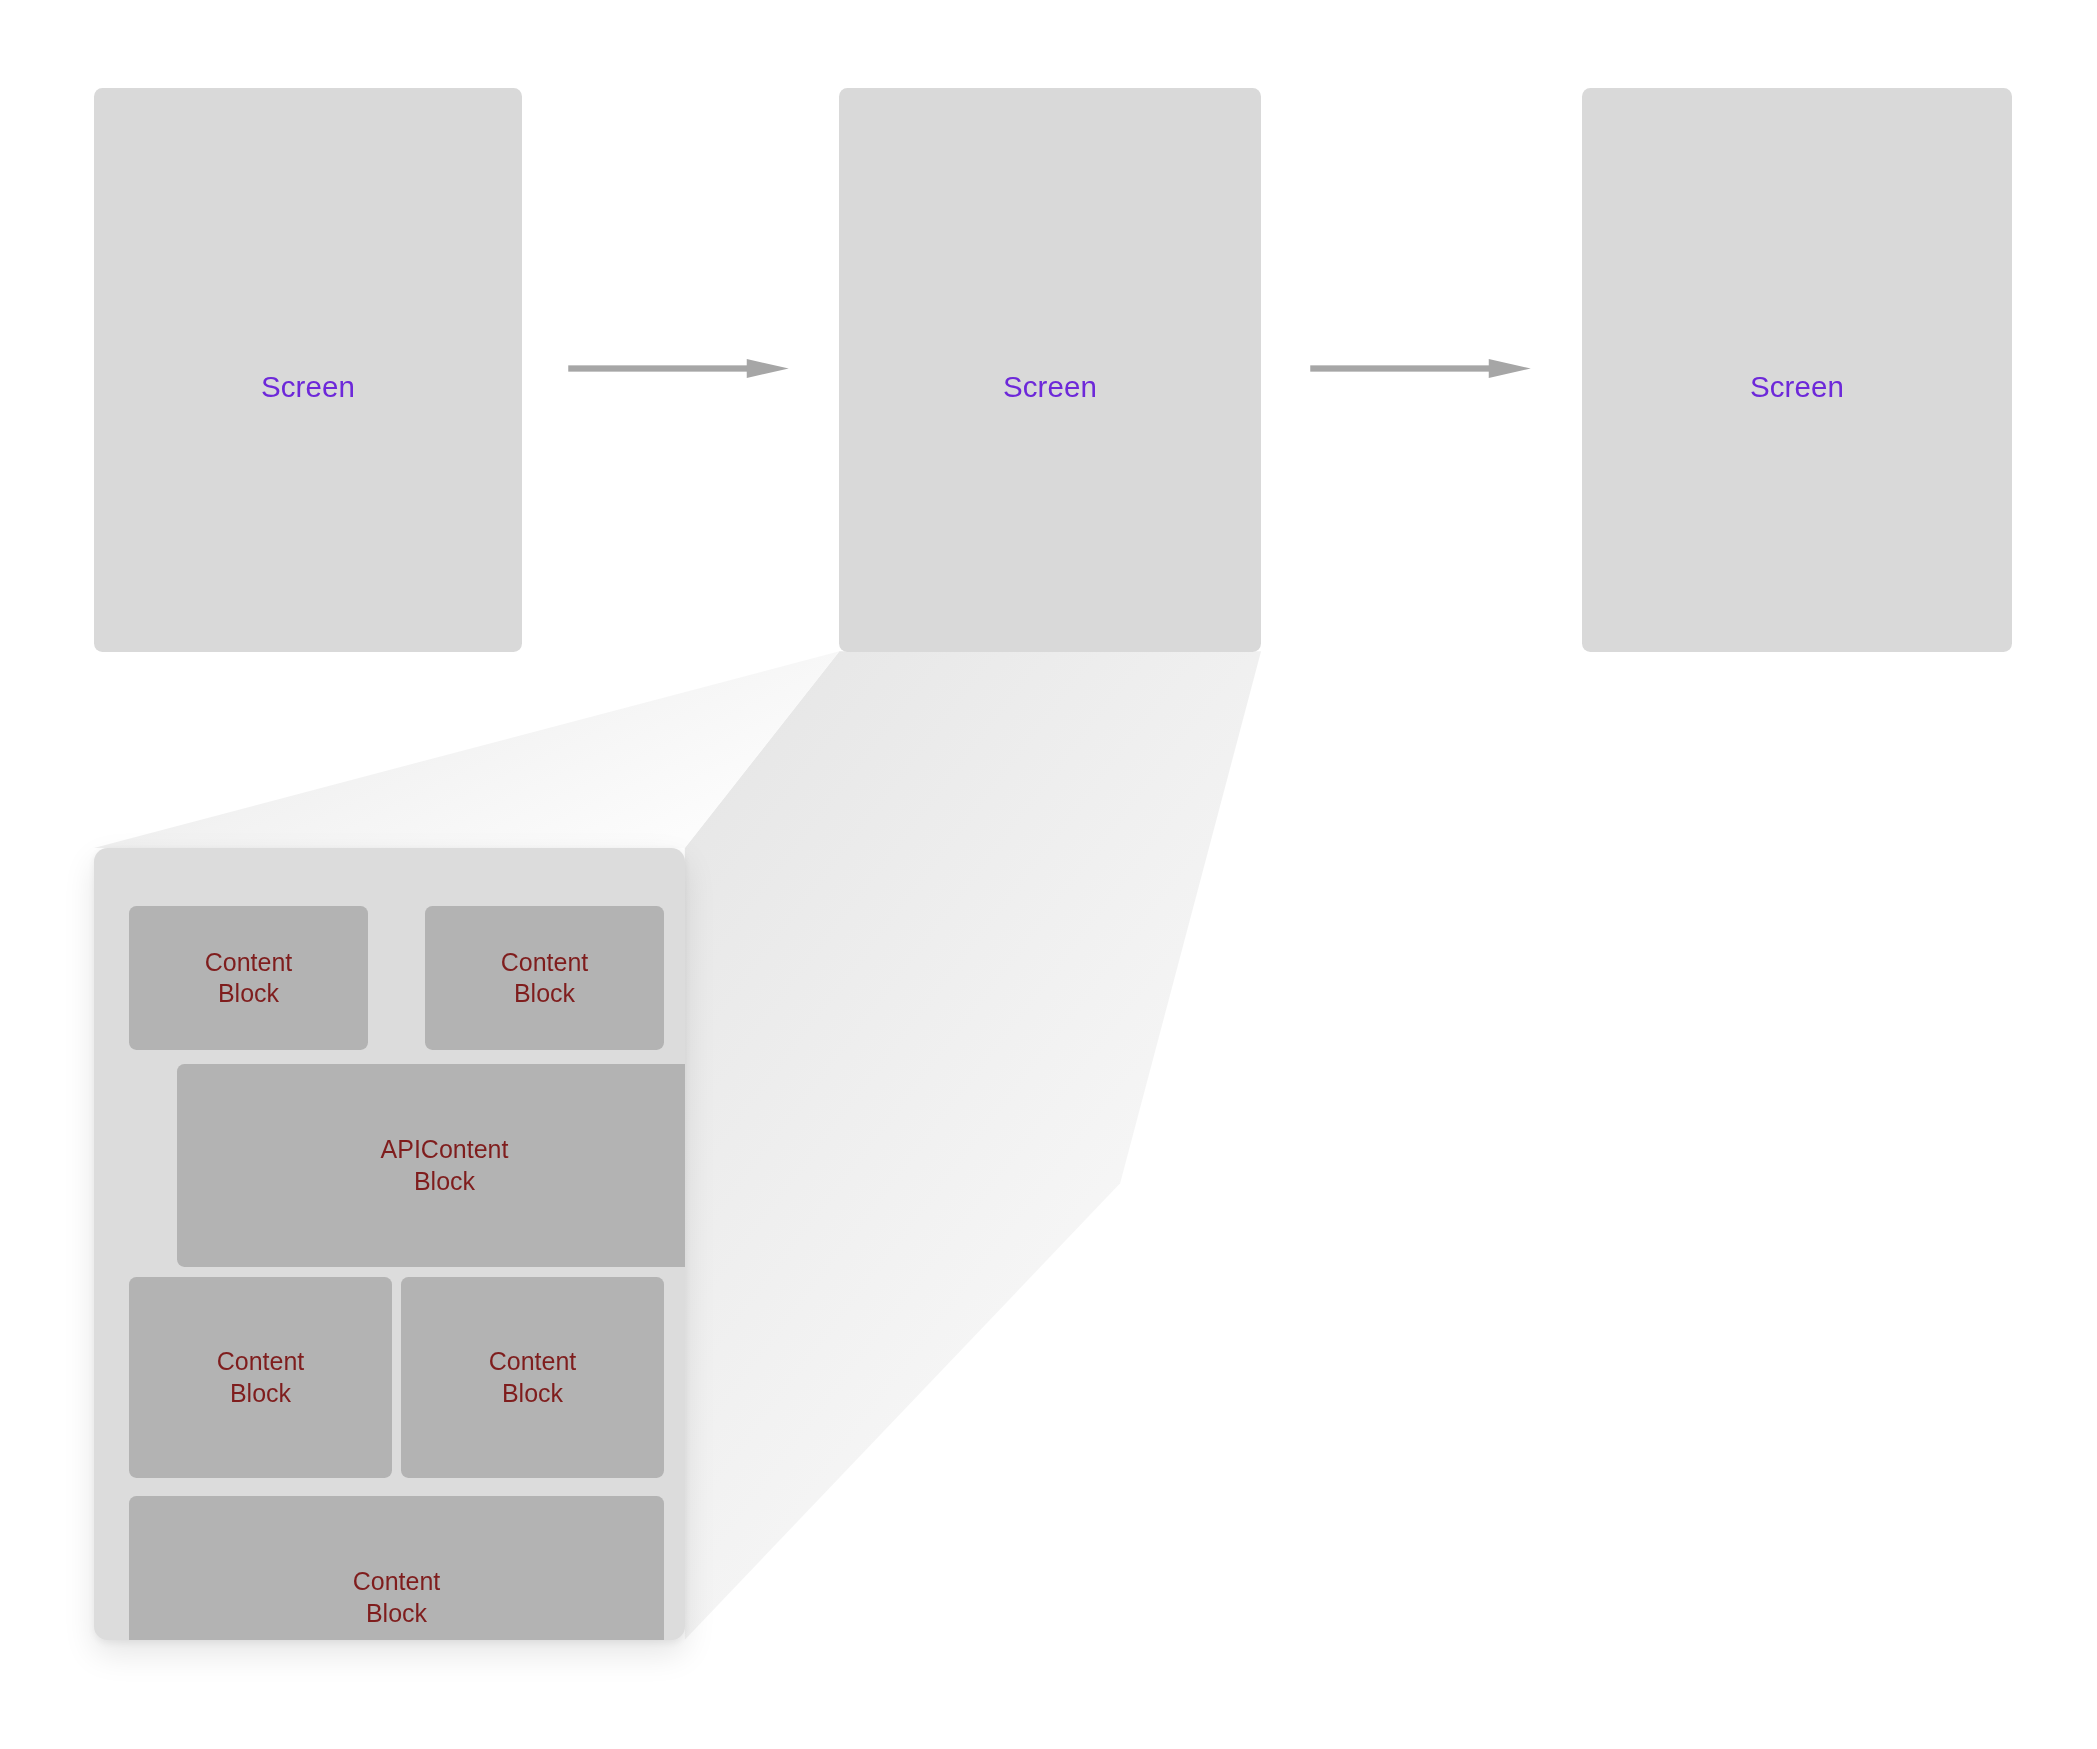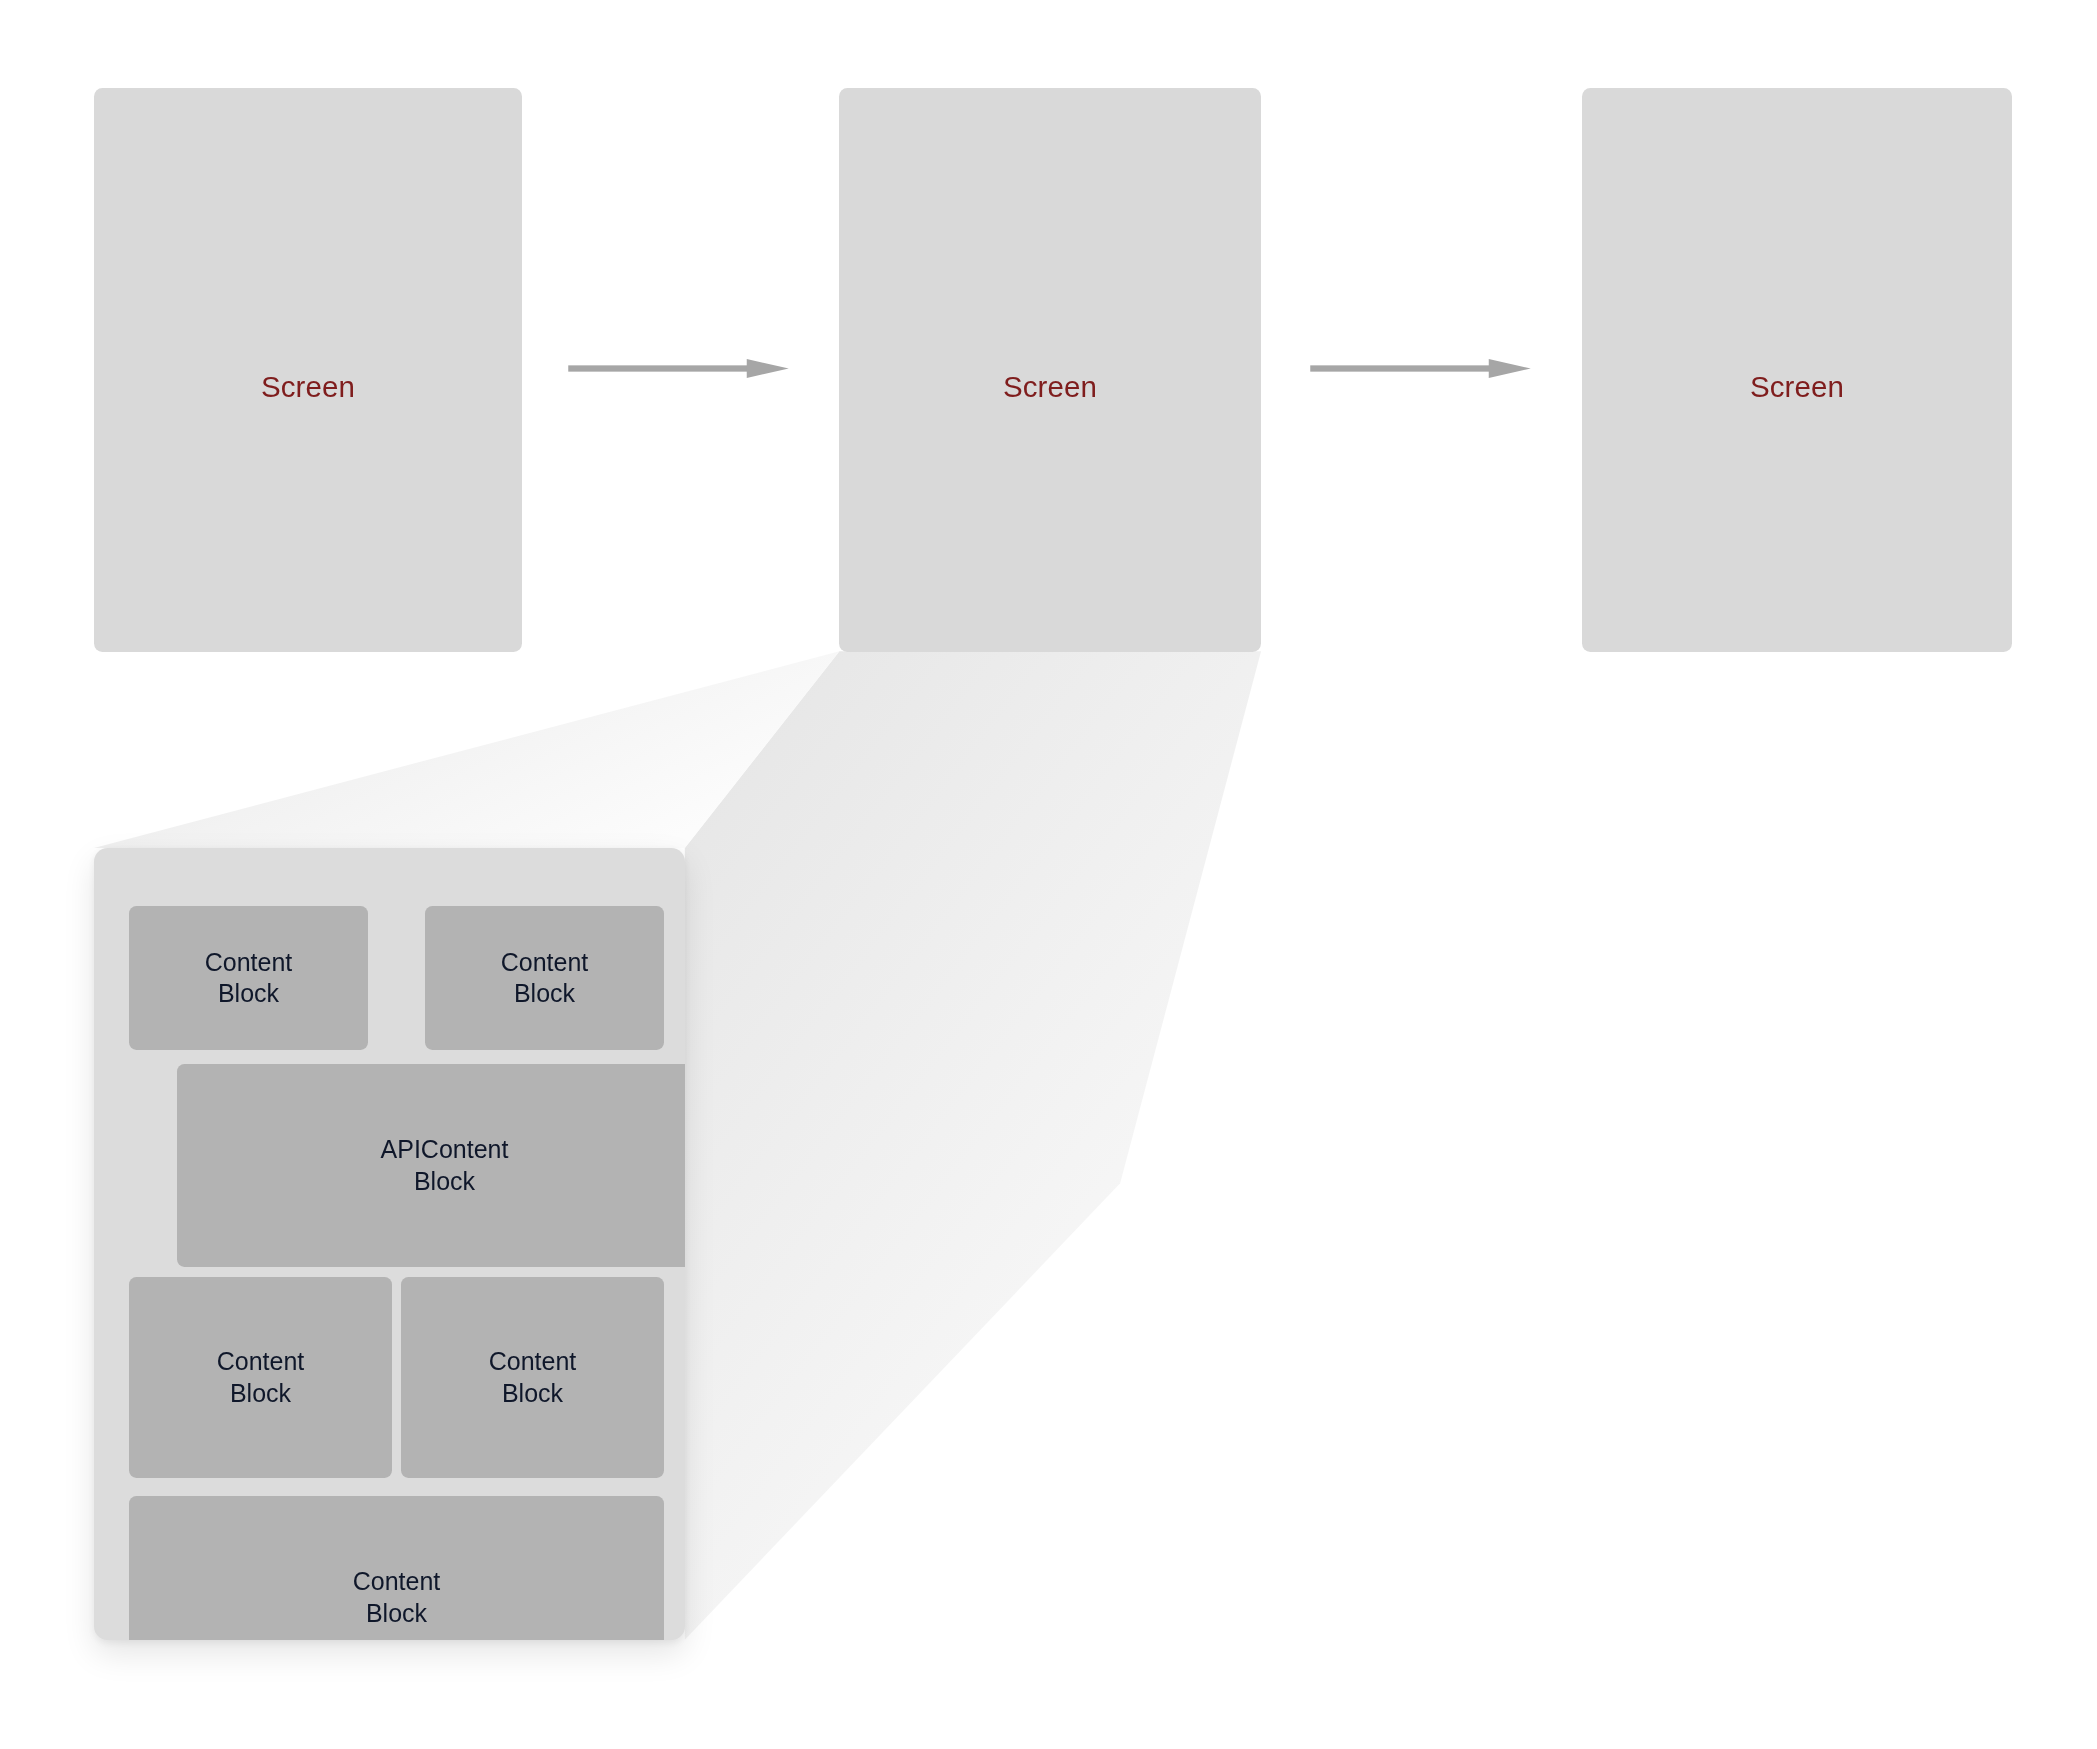--- a/index.html
+++ b/index.html
@@ -23,21 +23,21 @@
   .screen-card {
     position: absolute;
     background: #d9d9d9;
     border-radius: 8.4px;
     display: flex;
     align-items: center;
     justify-content: center;
   }
   .screen-label {
     font-size: 29.5px;
-    color: #7f1d1d;
+    color: #6d28d9;
     line-height: 1;
     letter-spacing: 0.1px;
   }
 
   #screen-1 { left: 94px;  top: 88px; width: 428px; height: 564px; }
   #screen-2 { left: 839px; top: 88px; width: 422px; height: 564px; }
   #screen-3 { left: 1582px; top: 88px; width: 430px; height: 564px; }
 
   
   .screen-label-wrap {
@@ -93,21 +93,21 @@
   }
 
   .content-block {
     background: #b3b3b3;
     border-radius: 7.4px;
     display: flex;
     flex-direction: column;
     align-items: center;
     justify-content: center;
     text-align: left;
-    color: #0f172a;
+    color: #7f1d1d;
     font-size: 25px;
     line-height: 1.26;
   }
 
   .cb-line { display: block; }
 
   
   .row-1 { justify-content: space-between; margin-bottom: 14px; }
   .row-1 .content-block { width: 239px; height: 144px; }
 

